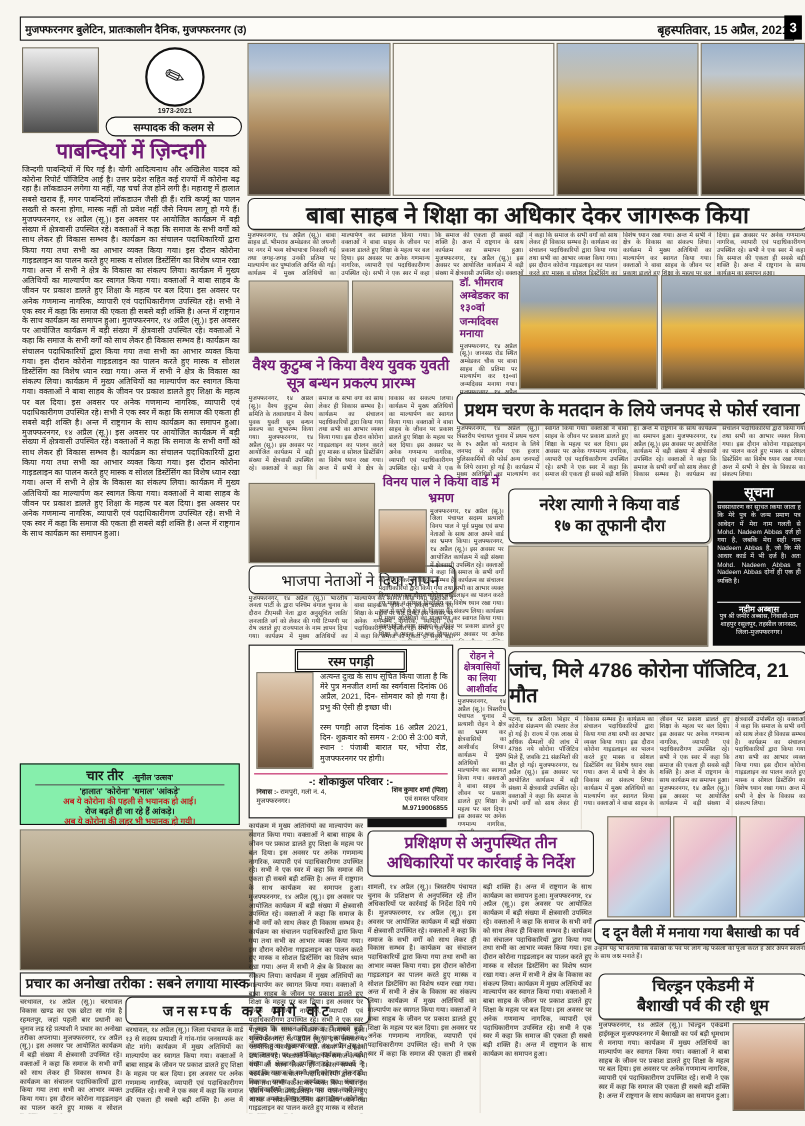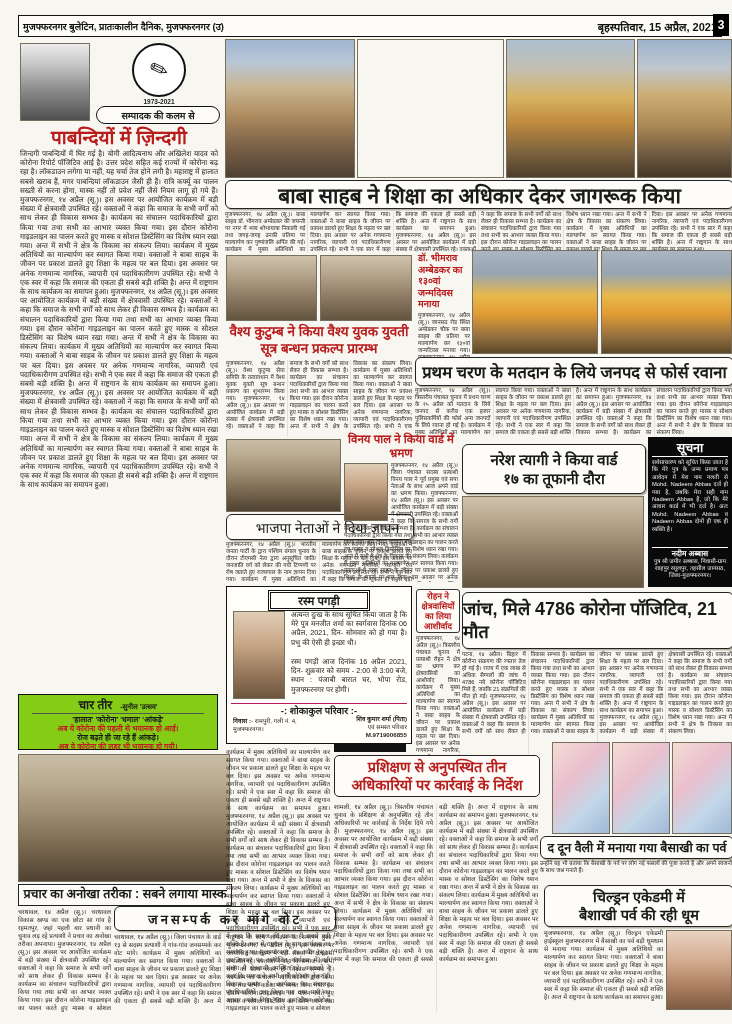--- a/index.html
+++ b/index.html
@@ -8,21 +8,21 @@
   .abs{position:absolute;}
   
   .t55{font-size:5.6px;line-height:7px;text-align:justify;color:#26241f;overflow:hidden;}
   .t6{font-size:6.2px;line-height:8px;text-align:justify;color:#26241f;overflow:hidden;}
   .t7{font-size:7.2px;line-height:9.2px;text-align:justify;color:#22201b;overflow:hidden;}
   .cols2{column-count:2;column-gap:6px;column-rule:1px solid #e4dfd4;}
   .cols3{column-count:3;column-gap:5px;column-rule:1px solid #e4dfd4;}
   .cols4{column-count:4;column-gap:5px;column-rule:1px solid #e4dfd4;}
   .cols6{column-count:6;column-gap:5px;column-rule:1px solid #e4dfd4;}
   
-  .hl{font-weight:700;color:#b91c1c;text-align:center;}
+  .hl{font-weight:700;color:#701a75;text-align:center;}
   .boxhl{border:1.6px solid #222;background:#fdfcf8;border-radius:6px;
          box-shadow:1.5px 1.5px 0 #b9b3a5;display:flex;align-items:center;justify-content:center;}
   
   .ph{border:1px solid #77705f;box-sizing:border-box;}
   .ph-streetA{background:linear-gradient(180deg,#9fb5d0 0%,#b9c6d6 16%,#c9b694 34%,#b08e62 54%,#7a6047 78%,#4e4134 100%);}
   .ph-streetB{background:linear-gradient(180deg,#b3c6da 0%,#c4cfd8 18%,#d2b androgen 0,#cfb28a 38%,#a8855c 58%,#6e583f 82%,#463a2c 100%);}
   .ph-streetC{background:linear-gradient(180deg,#aebfd2 0%,#c3beae 22%,#d8b261 42%,#c08b3e 60%,#7d6340 82%,#4d3e2b 100%);}
   .ph-streetD{background:linear-gradient(180deg,#9db3cc 0%,#bec7cf 20%,#cdae74 40%,#ad8a55 62%,#6d5840 84%,#443827 100%);}
   .ph-statue{background:linear-gradient(180deg,#aab6c2 0%,#97a4b1 22%,#e8b94a 44%,#e09b33 62%,#9a7440 82%,#5c4829 100%);}
   .ph-group{background:linear-gradient(180deg,#cfc2ab 0%,#b5a58c 28%,#94816a 58%,#62543f 100%);}
@@ -64,21 +64,21 @@
   <div class="abs t7" style="left:20px;top:149px;width:198px;height:542px;">
     <span>जिन्दगी पाबन्दियों में घिर गई है। योगी आदित्यनाथ और अखिलेश यादव को कोरोना रिपोर्ट पॉजिटिव आई है। उत्तर प्रदेश सहित कई राज्यों में कोरोना बढ़ रहा है। लॉकडाउन लगेगा या नहीं, यह चर्चा तेज होने लगी है। महाराष्ट्र में हालात सबसे खराब हैं, मगर पाबन्दियां लॉकडाउन जैसी ही हैं। रात्रि कर्फ्यू का पालन सख्ती से करना होगा, मास्क नहीं तो प्रवेश नहीं जैसे नियम लागू हो गये हैं।</span>
     <span>मुजफ्फरनगर, १४ अप्रैल (सू.)। इस अवसर पर आयोजित कार्यक्रम में बड़ी संख्या में क्षेत्रवासी उपस्थित रहे। वक्ताओं ने कहा कि समाज के सभी वर्गों को साथ लेकर ही विकास सम्भव है। कार्यक्रम का संचालन पदाधिकारियों द्वारा किया गया तथा सभी का आभार व्यक्त किया गया। इस दौरान कोरोना गाइडलाइन का पालन करते हुए मास्क व सोशल डिस्टेंसिंग का विशेष ध्यान रखा गया। अन्त में सभी ने क्षेत्र के विकास का संकल्प लिया।</span>
     <span>कार्यक्रम में मुख्य अतिथियों का माल्यार्पण कर स्वागत किया गया। वक्ताओं ने बाबा साहब के जीवन पर प्रकाश डालते हुए शिक्षा के महत्व पर बल दिया। इस अवसर पर अनेक गणमान्य नागरिक, व्यापारी एवं पदाधिकारीगण उपस्थित रहे। सभी ने एक स्वर में कहा कि समाज की एकता ही सबसे बड़ी शक्ति है। अन्त में राष्ट्रगान के साथ कार्यक्रम का समापन हुआ।</span>
     <span>मुजफ्फरनगर, १४ अप्रैल (सू.)। इस अवसर पर आयोजित कार्यक्रम में बड़ी संख्या में क्षेत्रवासी उपस्थित रहे। वक्ताओं ने कहा कि समाज के सभी वर्गों को साथ लेकर ही विकास सम्भव है। कार्यक्रम का संचालन पदाधिकारियों द्वारा किया गया तथा सभी का आभार व्यक्त किया गया। इस दौरान कोरोना गाइडलाइन का पालन करते हुए मास्क व सोशल डिस्टेंसिंग का विशेष ध्यान रखा गया। अन्त में सभी ने क्षेत्र के विकास का संकल्प लिया।</span>
     <span>कार्यक्रम में मुख्य अतिथियों का माल्यार्पण कर स्वागत किया गया। वक्ताओं ने बाबा साहब के जीवन पर प्रकाश डालते हुए शिक्षा के महत्व पर बल दिया। इस अवसर पर अनेक गणमान्य नागरिक, व्यापारी एवं पदाधिकारीगण उपस्थित रहे। सभी ने एक स्वर में कहा कि समाज की एकता ही सबसे बड़ी शक्ति है। अन्त में राष्ट्रगान के साथ कार्यक्रम का समापन हुआ।</span>
     <span>मुजफ्फरनगर, १४ अप्रैल (सू.)। इस अवसर पर आयोजित कार्यक्रम में बड़ी संख्या में क्षेत्रवासी उपस्थित रहे। वक्ताओं ने कहा कि समाज के सभी वर्गों को साथ लेकर ही विकास सम्भव है। कार्यक्रम का संचालन पदाधिकारियों द्वारा किया गया तथा सभी का आभार व्यक्त किया गया। इस दौरान कोरोना गाइडलाइन का पालन करते हुए मास्क व सोशल डिस्टेंसिंग का विशेष ध्यान रखा गया। अन्त में सभी ने क्षेत्र के विकास का संकल्प लिया।</span>
     <span>कार्यक्रम में मुख्य अतिथियों का माल्यार्पण कर स्वागत किया गया। वक्ताओं ने बाबा साहब के जीवन पर प्रकाश डालते हुए शिक्षा के महत्व पर बल दिया। इस अवसर पर अनेक गणमान्य नागरिक, व्यापारी एवं पदाधिकारीगण उपस्थित रहे। सभी ने एक स्वर में कहा कि समाज की एकता ही सबसे बड़ी शक्ति है। अन्त में राष्ट्रगान के साथ कार्यक्रम का समापन हुआ।</span>
   </div>
 
-  <div class="abs" style="left:18px;top:694px;width:200px;height:56px;border:1.3px solid #111;background:#84cc16;padding:1px 13px;box-sizing:border-box;">
+  <div class="abs" style="left:18px;top:694px;width:200px;height:56px;border:1.3px solid #111;background:#86efac;padding:1px 13px;box-sizing:border-box;">
     <div style="display:flex;align-items:baseline;justify-content:center;gap:8px;border-bottom:1px solid #555;">
       <span style="font-size:12px;font-weight:700;">चार तीर</span>
       <span style="font-size:7px;font-weight:700;">-सुनील 'उत्सव'</span>
     </div>
     <div style="text-align:center;font-weight:700;font-size:7.6px;line-height:9px;margin-top:1px;">
       <div>'हालात' 'कोरोना' 'धमाल' 'आंकड़े'</div>
       <div class="redline">अब ये कोरोना की पहली से भयानक हो आई।</div>
       <div>रोज बढ़ते ही जा रहे हैं आंकड़े।</div>
       <div class="redline">अब ये कोरोना की लहर भी भयानक हो गयी।</div>
     </div>

